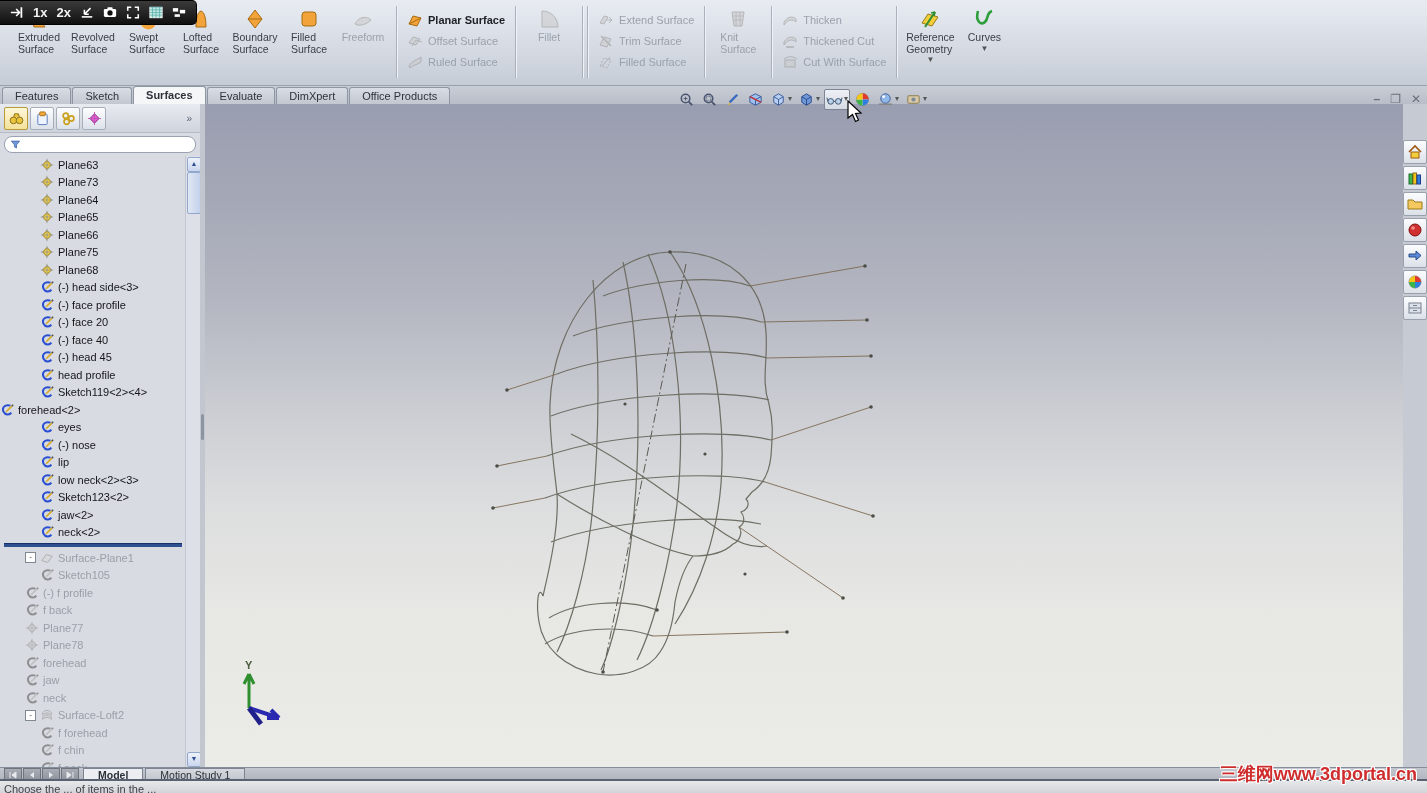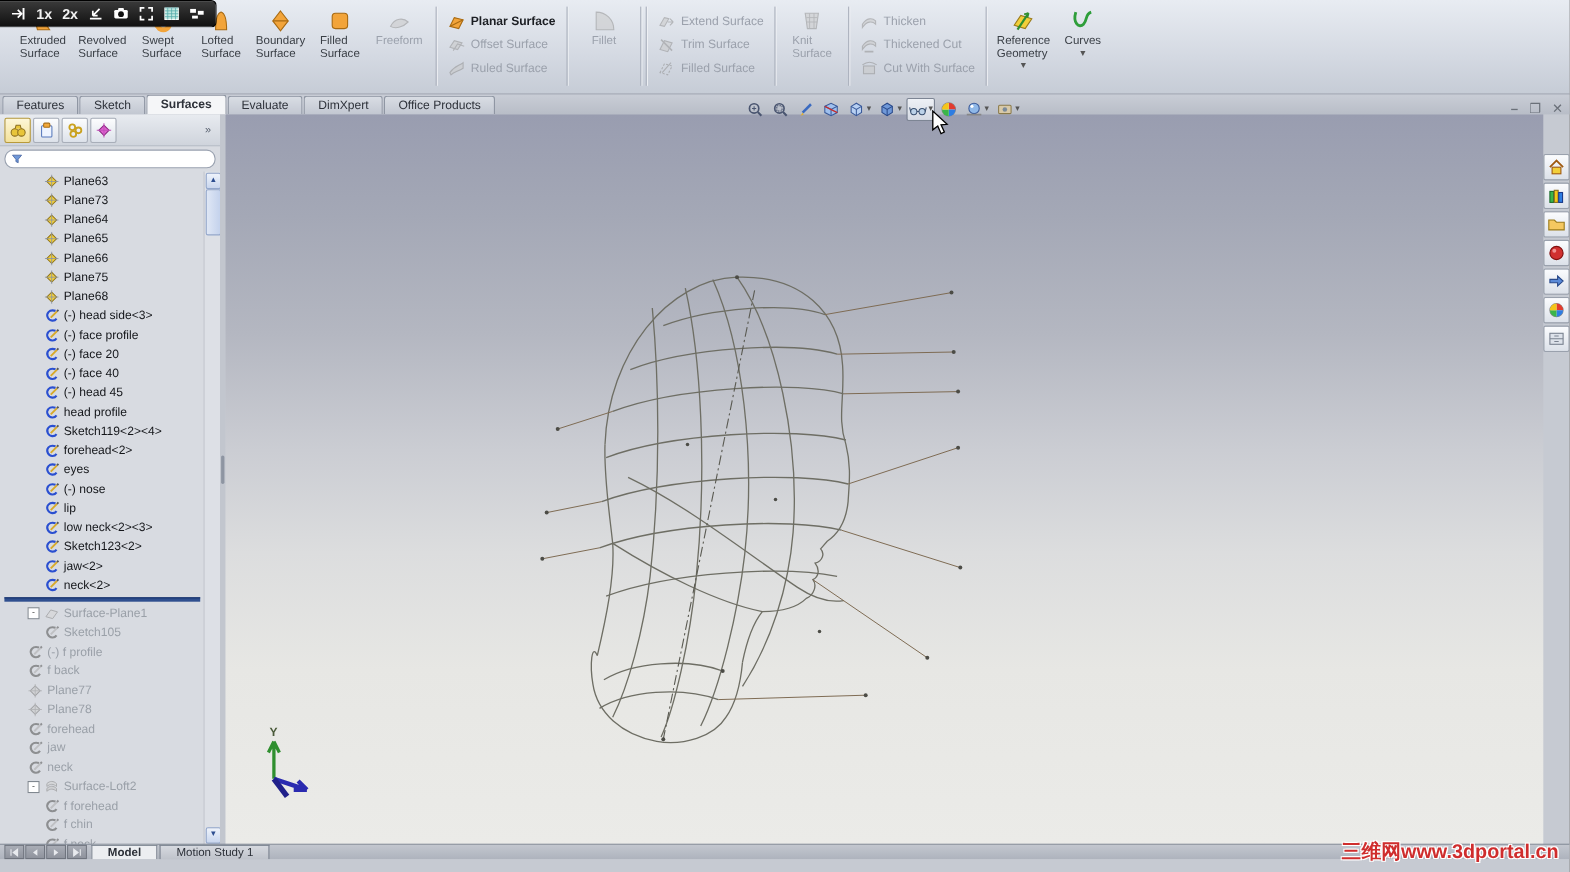--- a/index.html
+++ b/index.html
@@ -649,21 +649,21 @@
           <div class="trow" style="padding-left: 40px;">
             <span class="ic">
               <svg viewBox="0 0 16 16">
                 <path d="M12 3 C5 1 2 6 4 10 C6 14 11 14 13 11" fill="none" stroke="#2a4fd0" stroke-width="2.2"></path>
                 <path d="M7 10 L13.5 3.5" stroke="#d8a928" stroke-width="2"></path>
                 <path d="M13.5 3.5 L15 2" stroke="#555" stroke-width="2"></path>
               </svg>
             </span>
             <span>Sketch119&lt;2&gt;&lt;4&gt;</span>
           </div>
-          <div class="trow" style="padding-left: 40px;">
+          <div class="trow" style="">
             <span class="ic">
               <svg viewBox="0 0 16 16">
                 <path d="M12 3 C5 1 2 6 4 10 C6 14 11 14 13 11" fill="none" stroke="#2a4fd0" stroke-width="2.2"></path>
                 <path d="M7 10 L13.5 3.5" stroke="#d8a928" stroke-width="2"></path>
                 <path d="M13.5 3.5 L15 2" stroke="#555" stroke-width="2"></path>
               </svg>
             </span>
             <span>forehead&lt;2&gt;</span>
           </div>
           <div class="trow" style="padding-left: 40px;">
@@ -1042,20 +1042,23 @@
             </svg>
           </span>
         </div>
       </div>
     <div id="mtabs" style="display:flex">
         <div class="mtab active">Model</div>
         <div class="mtab">Motion Study 1</div>
       </div>
   </div>
 
+  <div class="statusbar">
+    <span>Choose the ... of items in the ...</span>
+  </div>
 
   <div class="watermark">三维网www.3dportal.cn</div>
 
   <div class="cursor">
     <svg width="18" height="24" viewBox="0 0 18 24">
         <path d="M2,1 L2,18 L6.5,14.5 L9.5,21.5 L12.5,20 L9.5,13.5 L15,13 Z" fill="#fff" stroke="#000" stroke-width="1.2"></path>
       </svg>
   </div>
 </div>
 

